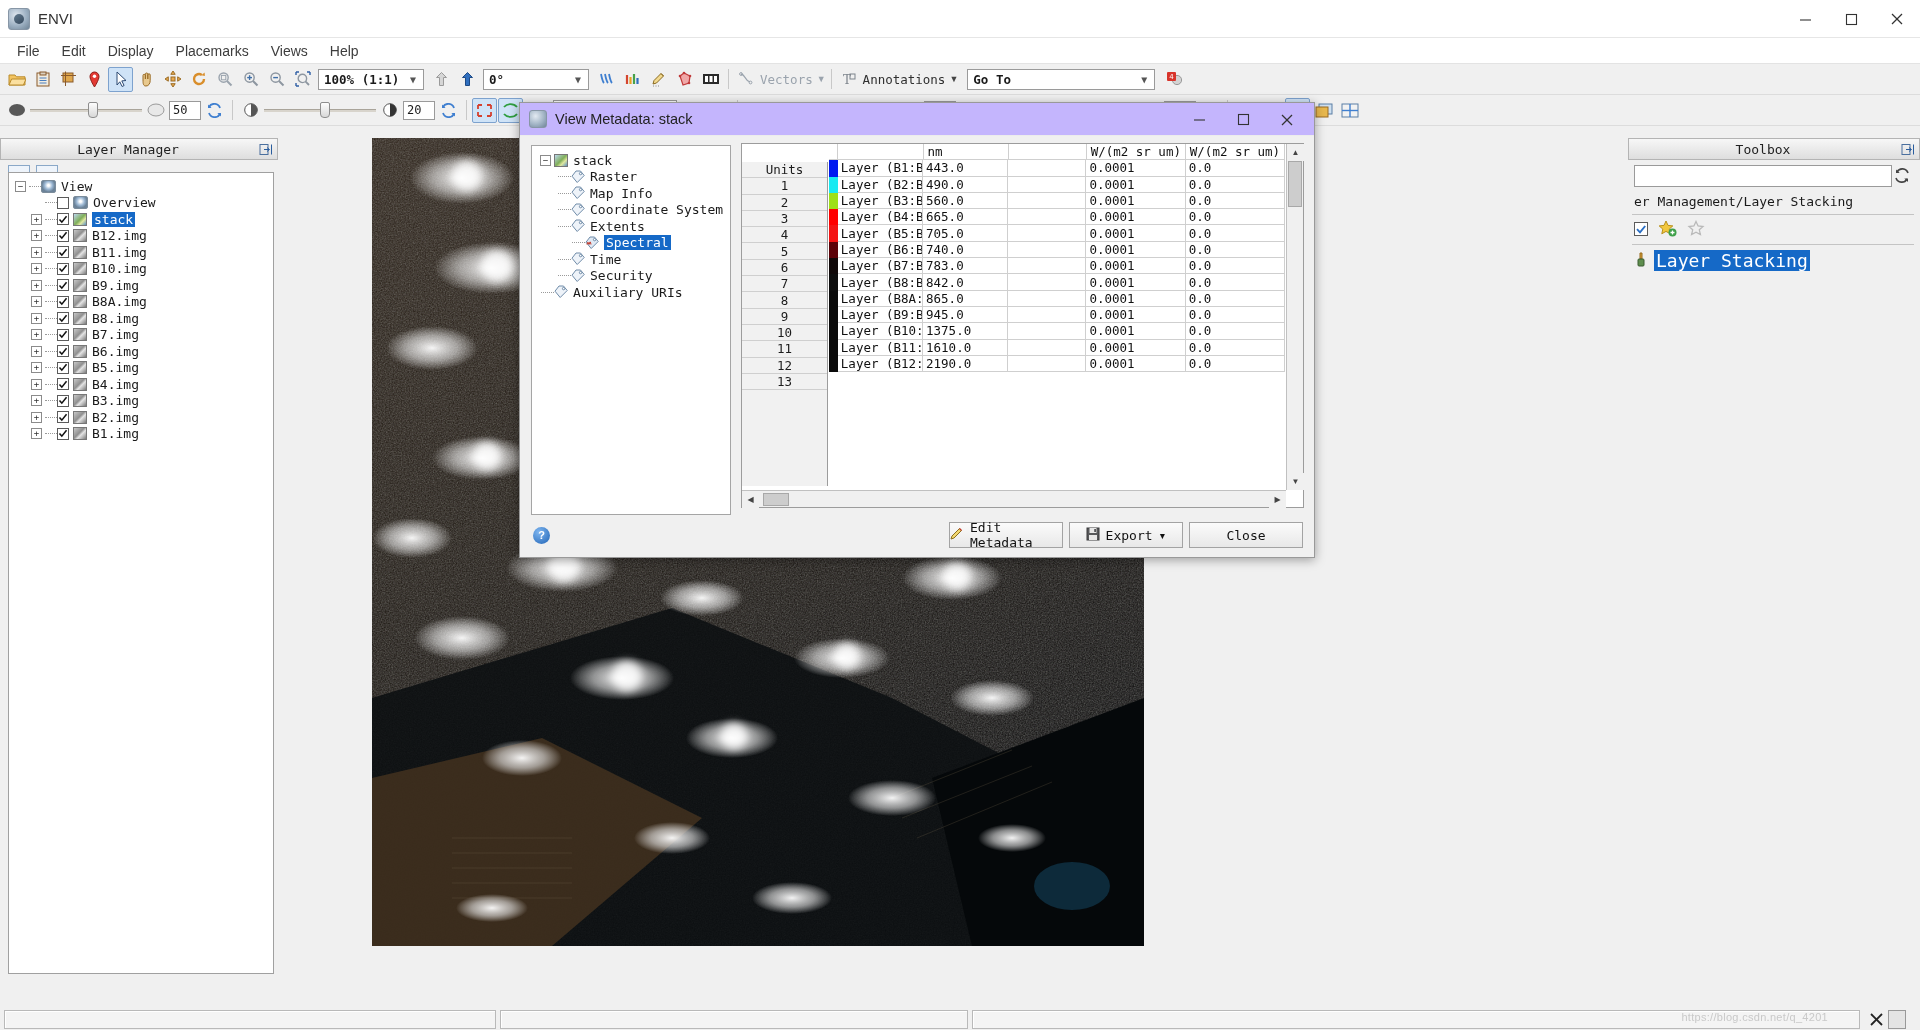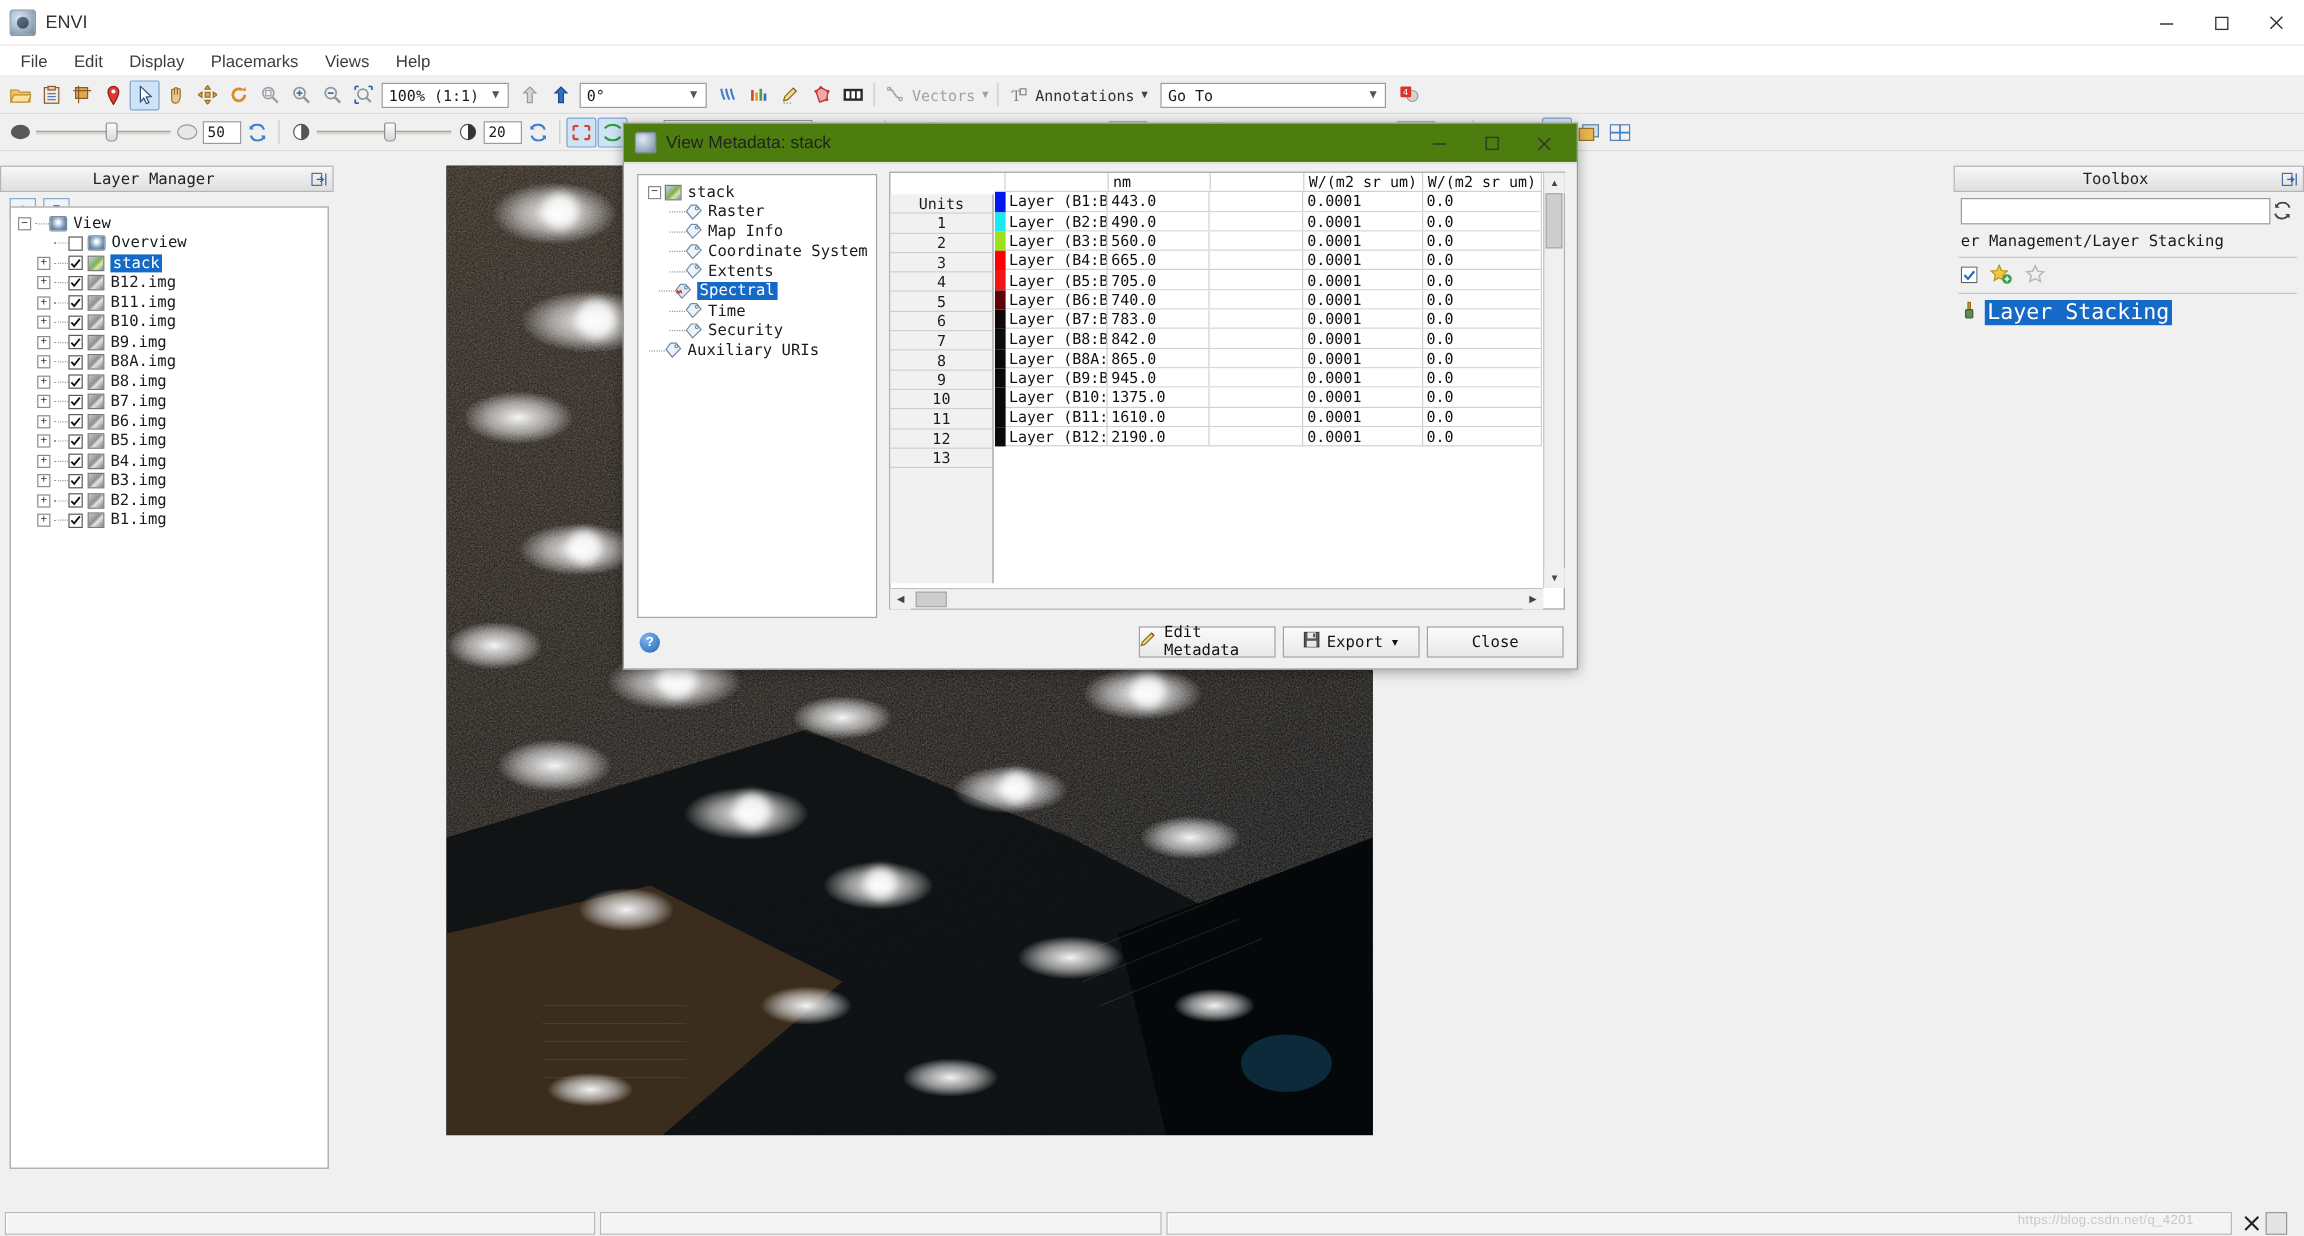--- a/index.html
+++ b/index.html
@@ -41,21 +41,21 @@
              padding:0 4px; gap:1px; border-bottom:1px solid #dcdcdc;}
   .tb-btn { width:25px;height:25px;display:flex;align-items:center;justify-content:center;
             border:1px solid transparent; border-radius:2px; }
   .tb-btn.sel { border:1px solid #7da2ce; background:#cfe3f7; }
   .tb-sep { width:1px;height:20px;background:#c8c8c8;margin:0 4px;}
   .combo {
     height:21px; border:1px solid #9a9a9a; background:#fff; display:flex;
     align-items:center; padding:0 2px 0 5px; font-size:12.5px;
     font-family:"DejaVu Sans Mono", monospace;
   }
-  .combo .cap { flex:1; white-space:nowrap; overflow:hidden;}
+  .combo .cap { flex:1; white-space:nowrap; overflow:hidden;font-weight:bold;}
   .combo .arrow { width:16px; text-align:center; color:#555; font-size:10px;}
   .numbox { height:19px; width:32px; border:1px solid #9a9a9a; background:#fff;
             font-family:"DejaVu Sans Mono", monospace; font-size:12px;
             display:flex; align-items:center; padding-left:3px;}
   .slider { display:flex; align-items:center; gap:0; }
   .slider .track { width:var(--w,130px); height:3px; background:#d8d4cc;
                    border-top:1px solid #a9a49a; position:relative; }
   .slider .knob { position:absolute; top:-8px; left:var(--p,50%);
                   width:10px;height:16px;
                   background:linear-gradient(#fdfdfd,#d8d8d8);
@@ -115,21 +115,21 @@
 
   
   #statusbar { position:absolute; left:0; top:1008px; width:1920px; height:22px;
                background:#f0f0f0; display:flex; align-items:center; gap:4px; padding:0 4px;}
   .status-cell { height:19px; border:1px solid #b9b9b9; background:#f4f4f4;
                  box-shadow:inset 1px 1px 0 #fff; }
 
   
   #dlg { position:absolute; left:519px; top:102px; width:796px; height:456px;
          background:#f0f0f0; border:1px solid #999; box-shadow:0 2px 10px rgba(0,0,0,.35);}
-  #dlg-title { height:33px; background:#4d7c0f; display:flex; align-items:center;
+  #dlg-title { height:33px; background:#c4b5fd; display:flex; align-items:center;
                border-bottom:1px solid #ececec; position:relative;}
   #dlg-icon { width:18px;height:18px;margin-left:9px;margin-right:8px;border-radius:3px;
     background:radial-gradient(circle at 35% 32%, #e3eaf2 0%, #a3b5c6 55%, #71869a 100%);
     border:1px solid #8796a6;}
   #dlg-title .t { font-size:14.5px; color:#222;}
   .dwin { position:absolute; top:0; height:33px; width:46px;
           display:flex;align-items:center;justify-content:center;}
 
   #dlg-tree { position:absolute; left:11px; top:42px; width:200px; height:370px;
               background:#fff; border:1px solid #a5a5a5; padding-top:6px;}
@@ -971,21 +971,21 @@
         <div class="mnode" style="padding-left: 26px;">
           <span class="dots" style="width: 13px;"></span>
           <span class="tag">
             <svg width="15" height="14" viewBox="0 0 15 14">
               <path d="M9.5 1H5L1 6.2l5.2 6.3 7-7z" fill="#eef3f9" stroke="#6f8ba8"></path>
               <circle cx="9.6" cy="3.6" r="1.2" fill="#fff" stroke="#6f8ba8"></circle>
             </svg>
           </span>
           <span>Extents</span>
         </div>
-        <div class="mnode" style="padding-left: 17px;">
+        <div class="mnode" style="padding-left: 40px;">
           <span class="dots" style="width: 13px;"></span>
           <span class="tag">
             <svg width="15" height="14" viewBox="0 0 15 14">
               <path d="M9.5 1H5L1 6.2l5.2 6.3 7-7z" fill="#dfe9f4" stroke="#6f8ba8"></path>
               <circle cx="9.6" cy="3.6" r="1.2" fill="#fff" stroke="#6f8ba8"></circle>
               <path d="M2 8.5c.6-3 1.2-3 1.8 0M4.2 8.5c.6-3.4 1.2-3.4 1.8 0" fill="none" stroke="#c23a2a" stroke-width="1.1"></path>
             </svg>
           </span>
           <span class="selrow">Spectral</span>
         </div>

